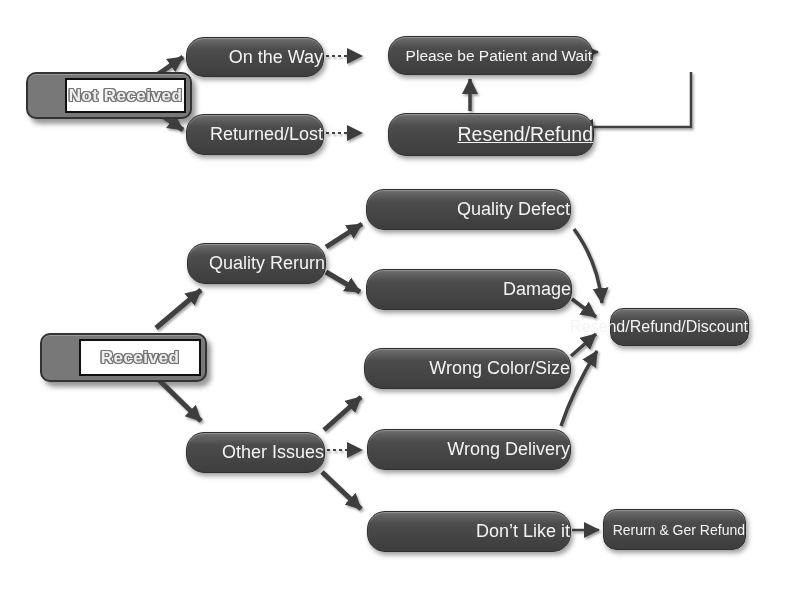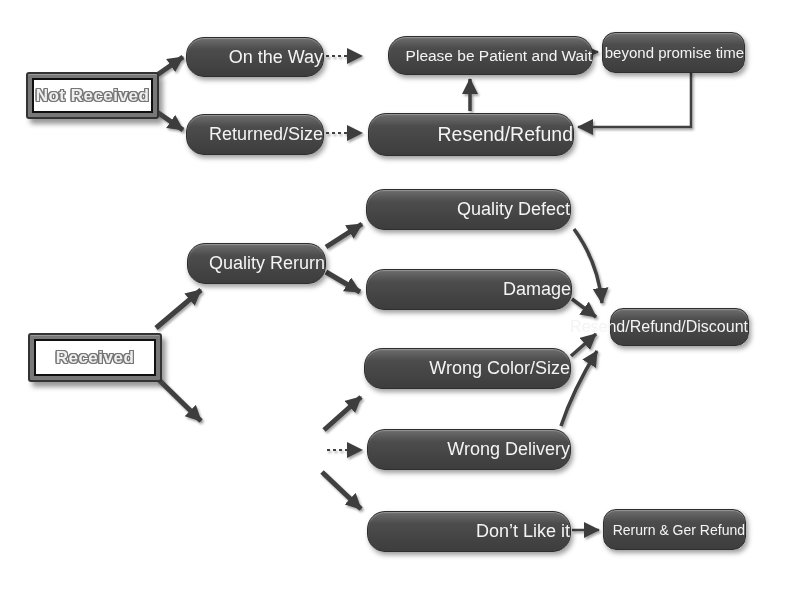--- a/index.html
+++ b/index.html
@@ -10,22 +10,23 @@
   .edges{position:absolute;left:0;top:0;z-index:1;}
   .pill{
     position:absolute;z-index:2;display:flex;align-items:center;justify-content:flex-end;
     background:linear-gradient(180deg,#6e6e6e 0%,#4c4c4c 30%,#3d3d3d 100%);
     border:1px solid #2e2e2e;border-radius:18px;color:#f4f4f4;white-space:nowrap;
     box-shadow:2px 3px 5px rgba(0,0,0,0.38), inset 0 1px 1px rgba(255,255,255,0.28);
   }
   .pill.small{border-radius:13px;}
   .labelbox{
     position:absolute;z-index:2;display:flex;
-    background:#787878;border:2px solid #333333;border-radius:3px;
+    background:#787878;border:2px solid #333333;border-radius:10px;
     box-shadow:4px 5px 5px rgba(70,70,70,0.55), inset 0 1px 0 rgba(255,255,255,0.25);
+    padding-left:33px;
   }
   .labelbox-inner{
     flex:1;margin:4px;background:#ffffff;border:2px solid #101010;
     display:flex;align-items:center;justify-content:center;
   }
   .outlined{
     font-weight:bold;font-size:17px;color:#efefef;letter-spacing:0.5px;white-space:nowrap;
     text-shadow:-1.2px -1.2px 0 #767676, 1.2px -1.2px 0 #767676, -1.2px 1.2px 0 #767676,
                  1.2px 1.2px 0 #767676, 0 -1.2px 0 #767676, 0 1.2px 0 #767676,
                 -1.2px 0 0 #767676, 1.2px 0 0 #767676;
@@ -79,54 +80,54 @@
   </div>
 
   <div class="pill" style="left:186px;top:37px;width:136px;height:38px;font-size:18px;">
     <span>On the Way</span>
   </div>
 
   <div class="pill" style="left:368px;top:36px;width:203px;height:37px;font-size:15.5px;margin-left:20px;">
     <span>Please be Patient and Wait</span>
   </div>
 
-  <div class="pill small" style="left:602px;top:32px;width:141px;height:39px;font-size:15px;">
-    <span>beyond promise time</span>
+
+  <div class="pill" style="left:186px;top:114px;width:136px;height:39px;font-size:18px;">
+    <span>Returned/Lost</span>
   </div>
 
-  <div class="pill" style="left:186px;top:114px;width:136px;height:39px;font-size:18px;">
-    <span>Returned/Size</span>
-  </div>
-
-  <div class="pill" style="left:368px;top:113px;width:204px;height:41px;font-size:19.5px;">
+  <div class="pill" style="left:388px;top:113px;width:204px;height:41px;font-size:19.5px;text-decoration:underline;">
     <span>Resend/Refund</span>
   </div>
 
   <div class="pill" style="left:187px;top:243px;width:137px;height:39px;font-size:18px;">
     <span>Quality Rerurn</span>
   </div>
 
   <div class="pill" style="left:366px;top:189px;width:203px;height:39px;font-size:18px;">
     <span>Quality Defect</span>
   </div>
 
   <div class="pill" style="left:366px;top:269px;width:204px;height:39px;font-size:18px;">
     <span>Damage</span>
   </div>
 
-  <div class="labelbox" style="left:28px;top:333px;width:130px;height:45px;">
+  <div class="labelbox" style="left:40px;top:333px;width:130px;height:45px;">
     <div class="labelbox-inner">
       <span class="outlined">Received</span>
     </div>
   </div>
 
   <div class="pill" style="left:364px;top:348px;width:205px;height:39px;font-size:18px;">
     <span>Wrong Color/Size</span>
   </div>
 
+  <div class="pill" style="left:186px;top:432px;width:137px;height:39px;font-size:18px;">
+    <span>Other Issues</span>
+  </div>
 
   <div class="pill" style="left:367px;top:429px;width:202px;height:39px;font-size:18px;">
     <span>Wrong Delivery</span>
   </div>
 
   <div class="pill" style="left:367px;top:511px;width:202px;height:39px;font-size:18px;">
     <span>Don’t Like it</span>
   </div>
 
   <div class="pill small" style="left:610px;top:308px;width:137px;height:36px;font-size:16px;">

